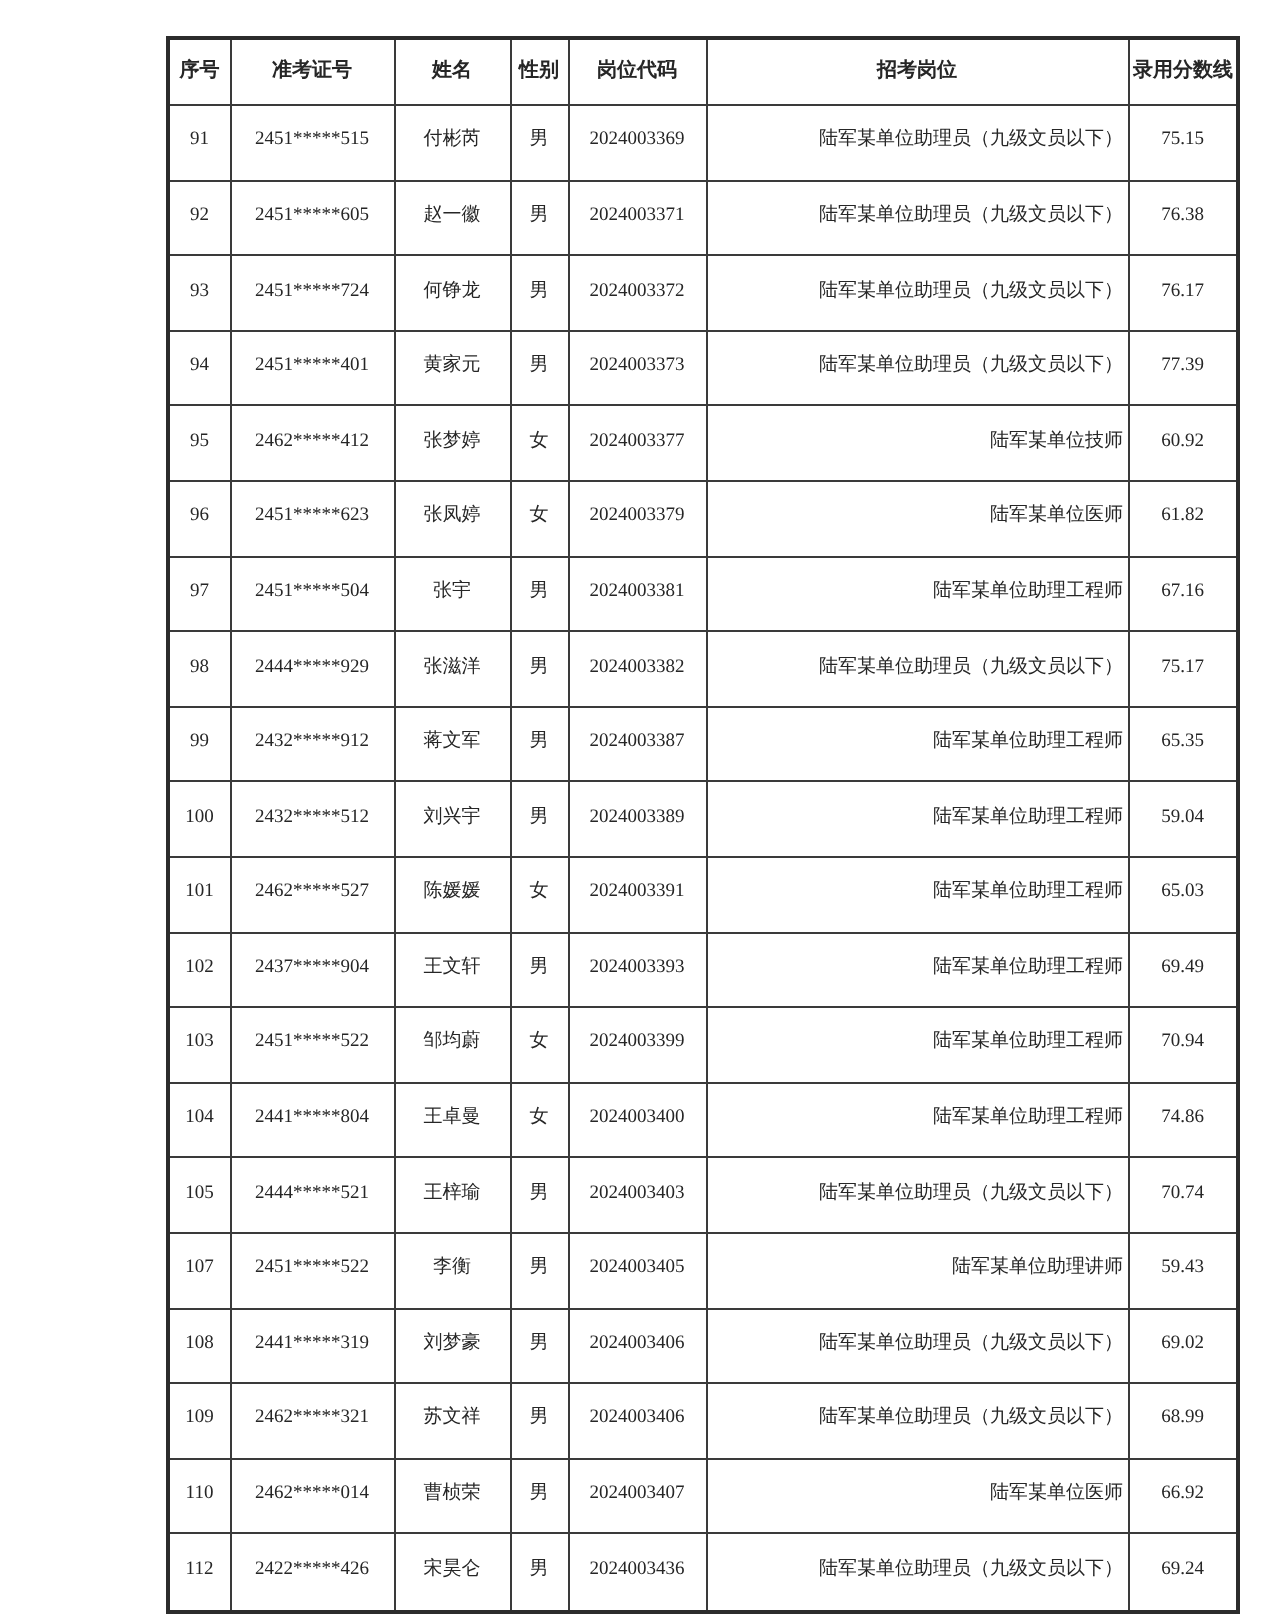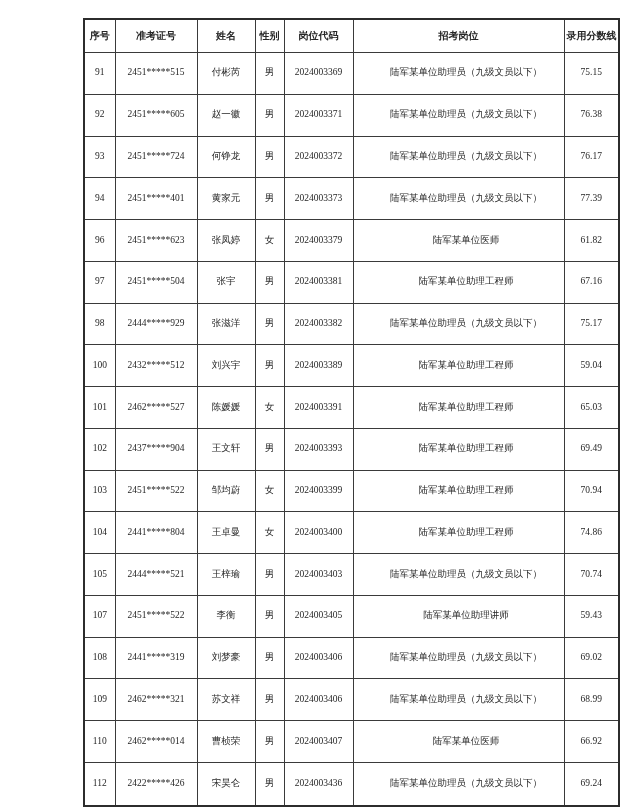--- a/index.html
+++ b/index.html
@@ -40,21 +40,21 @@
   table.score-table th {
     font-weight: bold;
     font-size: 10px;
     height: 32px;
     white-space: nowrap;
   }
   table.score-table td {
     white-space: nowrap;
   }
   table.score-table td.col-position {
-    text-align: center;
+    text-align: right;
     padding-left: 17px;
   }
 </style>
 </head>
 <body>
 
 <div class="sheet">
   <table class="score-table">
     <colgroup>
       <col style="width:31px">
@@ -107,20 +107,29 @@
         <tr>
           <td>94</td>
           <td>2451*****401</td>
           <td>黄家元</td>
           <td>男</td>
           <td>2024003373</td>
           <td class="col-position">陆军某单位助理员（九级文员以下）</td>
           <td>77.39</td>
         </tr>
         <tr>
+          <td>95</td>
+          <td>2462*****412</td>
+          <td>张梦婷</td>
+          <td>女</td>
+          <td>2024003377</td>
+          <td class="col-position">陆军某单位技师</td>
+          <td>60.92</td>
+        </tr>
+        <tr>
           <td>96</td>
           <td>2451*****623</td>
           <td>张凤婷</td>
           <td>女</td>
           <td>2024003379</td>
           <td class="col-position">陆军某单位医师</td>
           <td>61.82</td>
         </tr>
         <tr>
           <td>97</td>
@@ -132,20 +141,29 @@
           <td>67.16</td>
         </tr>
         <tr>
           <td>98</td>
           <td>2444*****929</td>
           <td>张滋洋</td>
           <td>男</td>
           <td>2024003382</td>
           <td class="col-position">陆军某单位助理员（九级文员以下）</td>
           <td>75.17</td>
+        </tr>
+        <tr>
+          <td>99</td>
+          <td>2432*****912</td>
+          <td>蒋文军</td>
+          <td>男</td>
+          <td>2024003387</td>
+          <td class="col-position">陆军某单位助理工程师</td>
+          <td>65.35</td>
         </tr>
         <tr>
           <td>100</td>
           <td>2432*****512</td>
           <td>刘兴宇</td>
           <td>男</td>
           <td>2024003389</td>
           <td class="col-position">陆军某单位助理工程师</td>
           <td>59.04</td>
         </tr>

